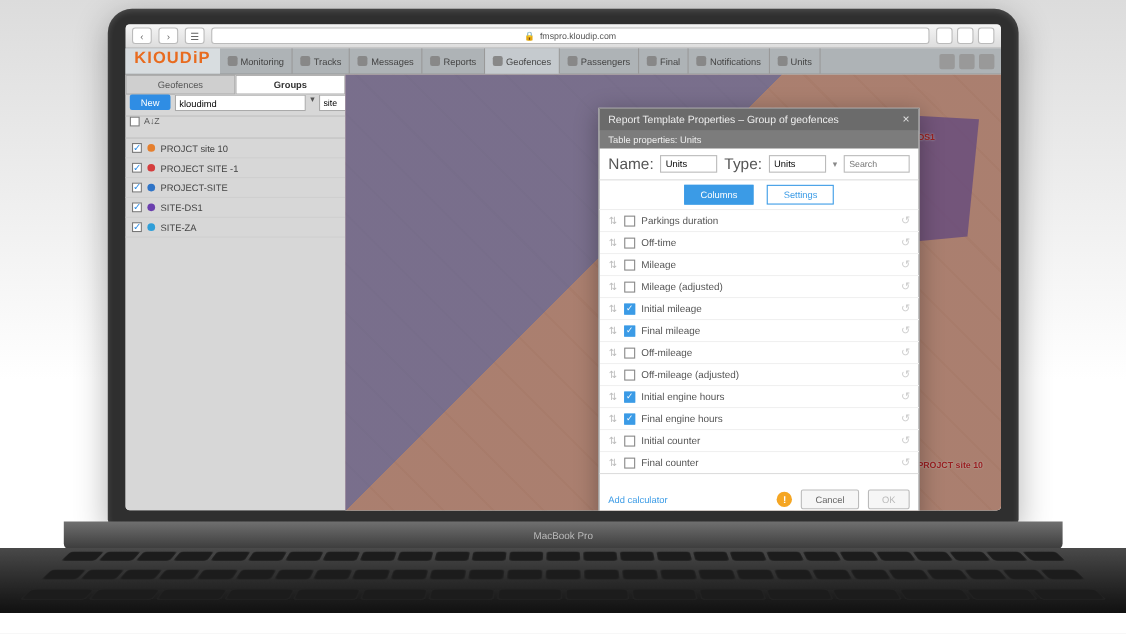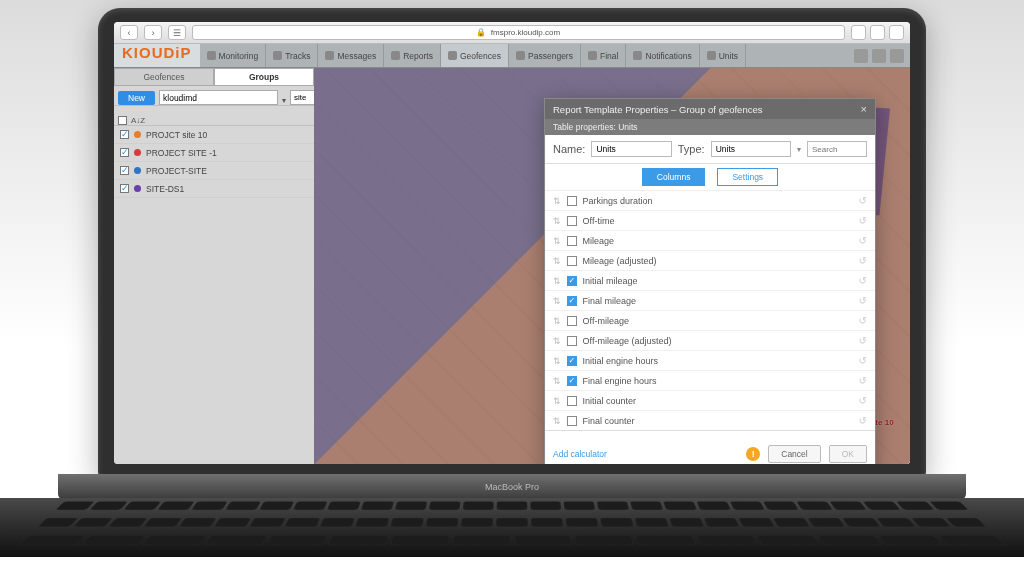--- a/index.html
+++ b/index.html
@@ -31,21 +31,21 @@
   .menu-item.active { background:#c5cace; }
   .mic { width:9px; height:9px; background:#888; border-radius:2px; }
   .tb-right { margin-left:auto; display:flex; gap:4px; padding-right:6px; }
   .tbic { width:14px; height:14px; background:#999; border-radius:2px; }
 
   .body { flex:1; display:flex; position:relative; }
   .sidebar { width:200px; background:#d7d7d7; display:flex; flex-direction:column; }
   .subtabs { display:flex; height:18px; }
   .subtab { flex:1; background:#cfcfcf; border:1px solid #aaa; font-size:8.5px; display:flex; align-items:center; justify-content:center; color:#555; cursor:pointer; }
   .subtab.active { background:#fff; font-weight:bold; color:#333; }
-  .sb-row { display:flex; align-items:flex-end; height:20px; gap:4px; padding:0 4px; border-bottom:1px solid #c0c0c0; }
+  .sb-row { display:flex; align-items:flex-start; height:20px; gap:4px; padding:0 4px; border-bottom:1px solid #c0c0c0; }
   .new-btn { background:#2f8de4; color:#fff; font-size:8.5px; padding:2px 10px; border-radius:2px; }
   .sb-input { flex:1; height:15px; background:#fff; border:1px solid #aaa; font-size:8.5px; padding:0 3px; }
   .sb-caret { width:12px; font-size:8px; color:#555; }
   .sb-search { width:40px; height:15px; background:#fff; border:1px solid #aaa; font-size:8px; padding:0 3px; }
   .sb-list { flex:1; }
   .sb-item { display:flex; align-items:center; height:18px; padding:0 6px; gap:5px; font-size:8.5px; color:#444; border-bottom:1px solid #cfcfcf; }
   .sb-item .cb { width:9px; height:9px; border:1px solid #777; background:#fff; position:relative; }
   .sb-item .cb.chk::after { content:"✓"; position:absolute; top:-2px; left:0; font-size:9px; color:#2f8de4; }
   .dot { width:7px; height:7px; border-radius:50%; }
 
@@ -55,26 +55,26 @@
      linear-gradient(200deg, rgba(230,100,60,.55) 60% 100%, transparent 0),
      repeating-linear-gradient(45deg,#e9e5dc 0 30px,#dfd9cc 30px 32px),
      repeating-linear-gradient(-45deg,#e9e5dc 0 40px,#dfd9cc 40px 42px);
   }
   .geo-purple { position:absolute; top:30px; right:20px; width:210px; height:130px; background:rgba(100,60,160,.7); clip-path: polygon(10% 0,100% 8%,95% 90%,30% 100%,0 40%); }
   .geo-label { position:absolute; font-size:8px; color:#c00; font-weight:bold; text-shadow:0 0 2px #fff; }
 
   
   .overlay { position:absolute; inset:0; background:rgba(80,80,80,.4); }
 
-  .dialog { position:absolute; top:30px; left:230px; width:332px; background:#fff; border:1px solid #888; box-shadow:0 4px 20px rgba(0,0,0,.3); font-size:9px; display:flex; flex-direction:column; }
+  .dialog { position:absolute; top:30px; left:230px; width:292px; background:#fff; border:1px solid #888; box-shadow:0 4px 20px rgba(0,0,0,.3); font-size:9px; display:flex; flex-direction:column; }
   .dlg-title { background:#6b6b6b; color:#eee; padding:4px 8px; font-size:9.5px; display:flex; justify-content:space-between; align-items:center; }
   .dlg-close { color:#ddd; cursor:pointer; font-size:11px; }
   .dlg-sub { background:#7c7c7c; color:#eee; padding:3px 8px; font-size:8.5px; }
   .dlg-form { display:flex; align-items:center; gap:6px; padding:6px 8px; border-bottom:1px solid #ddd; }
-  .dlg-form label { color:#555; font-size:11px; }
+  .dlg-form label { color:#555; font-size:14px; }
   .dlg-inp { flex:1; height:16px; border:1px solid #bbb; font-size:8.5px; padding:0 4px; min-width:50px; }
   .dlg-search { width:60px; height:16px; border:1px solid #bbb; font-size:8px; padding:0 4px; color:#999; }
   .dlg-tabs { display:flex; justify-content:center; gap:12px; padding:4px 0; }
   .dlg-tab { padding:3px 14px; border:1px solid #3b9be6; font-size:8.5px; cursor:pointer; }
   .dlg-tab.active { background:#3b9be6; color:#fff; }
   .dlg-tab:not(.active){ color:#3b9be6; background:#fff;text-align:center; }
   .dlg-list { max-height:240px; overflow-y:auto; border-top:1px solid #eee; }
   .dlg-row { display:flex; align-items:center; height:20px; padding:0 8px; gap:6px; border-bottom:1px solid #f0f0f0; color:#555; }
   .drag { color:#bbb; font-size:9px; cursor:grab; }
   .rcb { width:10px; height:10px; border:1px solid #888; background:#fff; position:relative; flex-shrink:0; }
@@ -191,20 +191,25 @@
                   <div class="sb-item">
                     <div class="cb chk"></div>
                     <div class="dot" style="background:#2f74c7"></div>
                     <span>PROJECT-SITE</span>
                   </div>
                   <div class="sb-item">
                     <div class="cb chk"></div>
                     <div class="dot" style="background:#6a3fae"></div>
                     <span>SITE-DS1</span>
                   </div>
+                  <div class="sb-item">
+                    <div class="cb chk"></div>
+                    <div class="dot" style="background:#2f9ed8"></div>
+                    <span>SITE-ZA</span>
+                  </div>
                 </div>
             </div>
 
             <div class="main">
               <div class="map"></div>
               <div class="geo-purple"></div>
               <div id="map-labels">
                   <div class="geo-label" style="top: 52px; left: 500px;">SITE-DS1</div>
                   <div class="geo-label" style="top: 350px; left: 520px;">PROJCT site 10</div>
                 </div>

